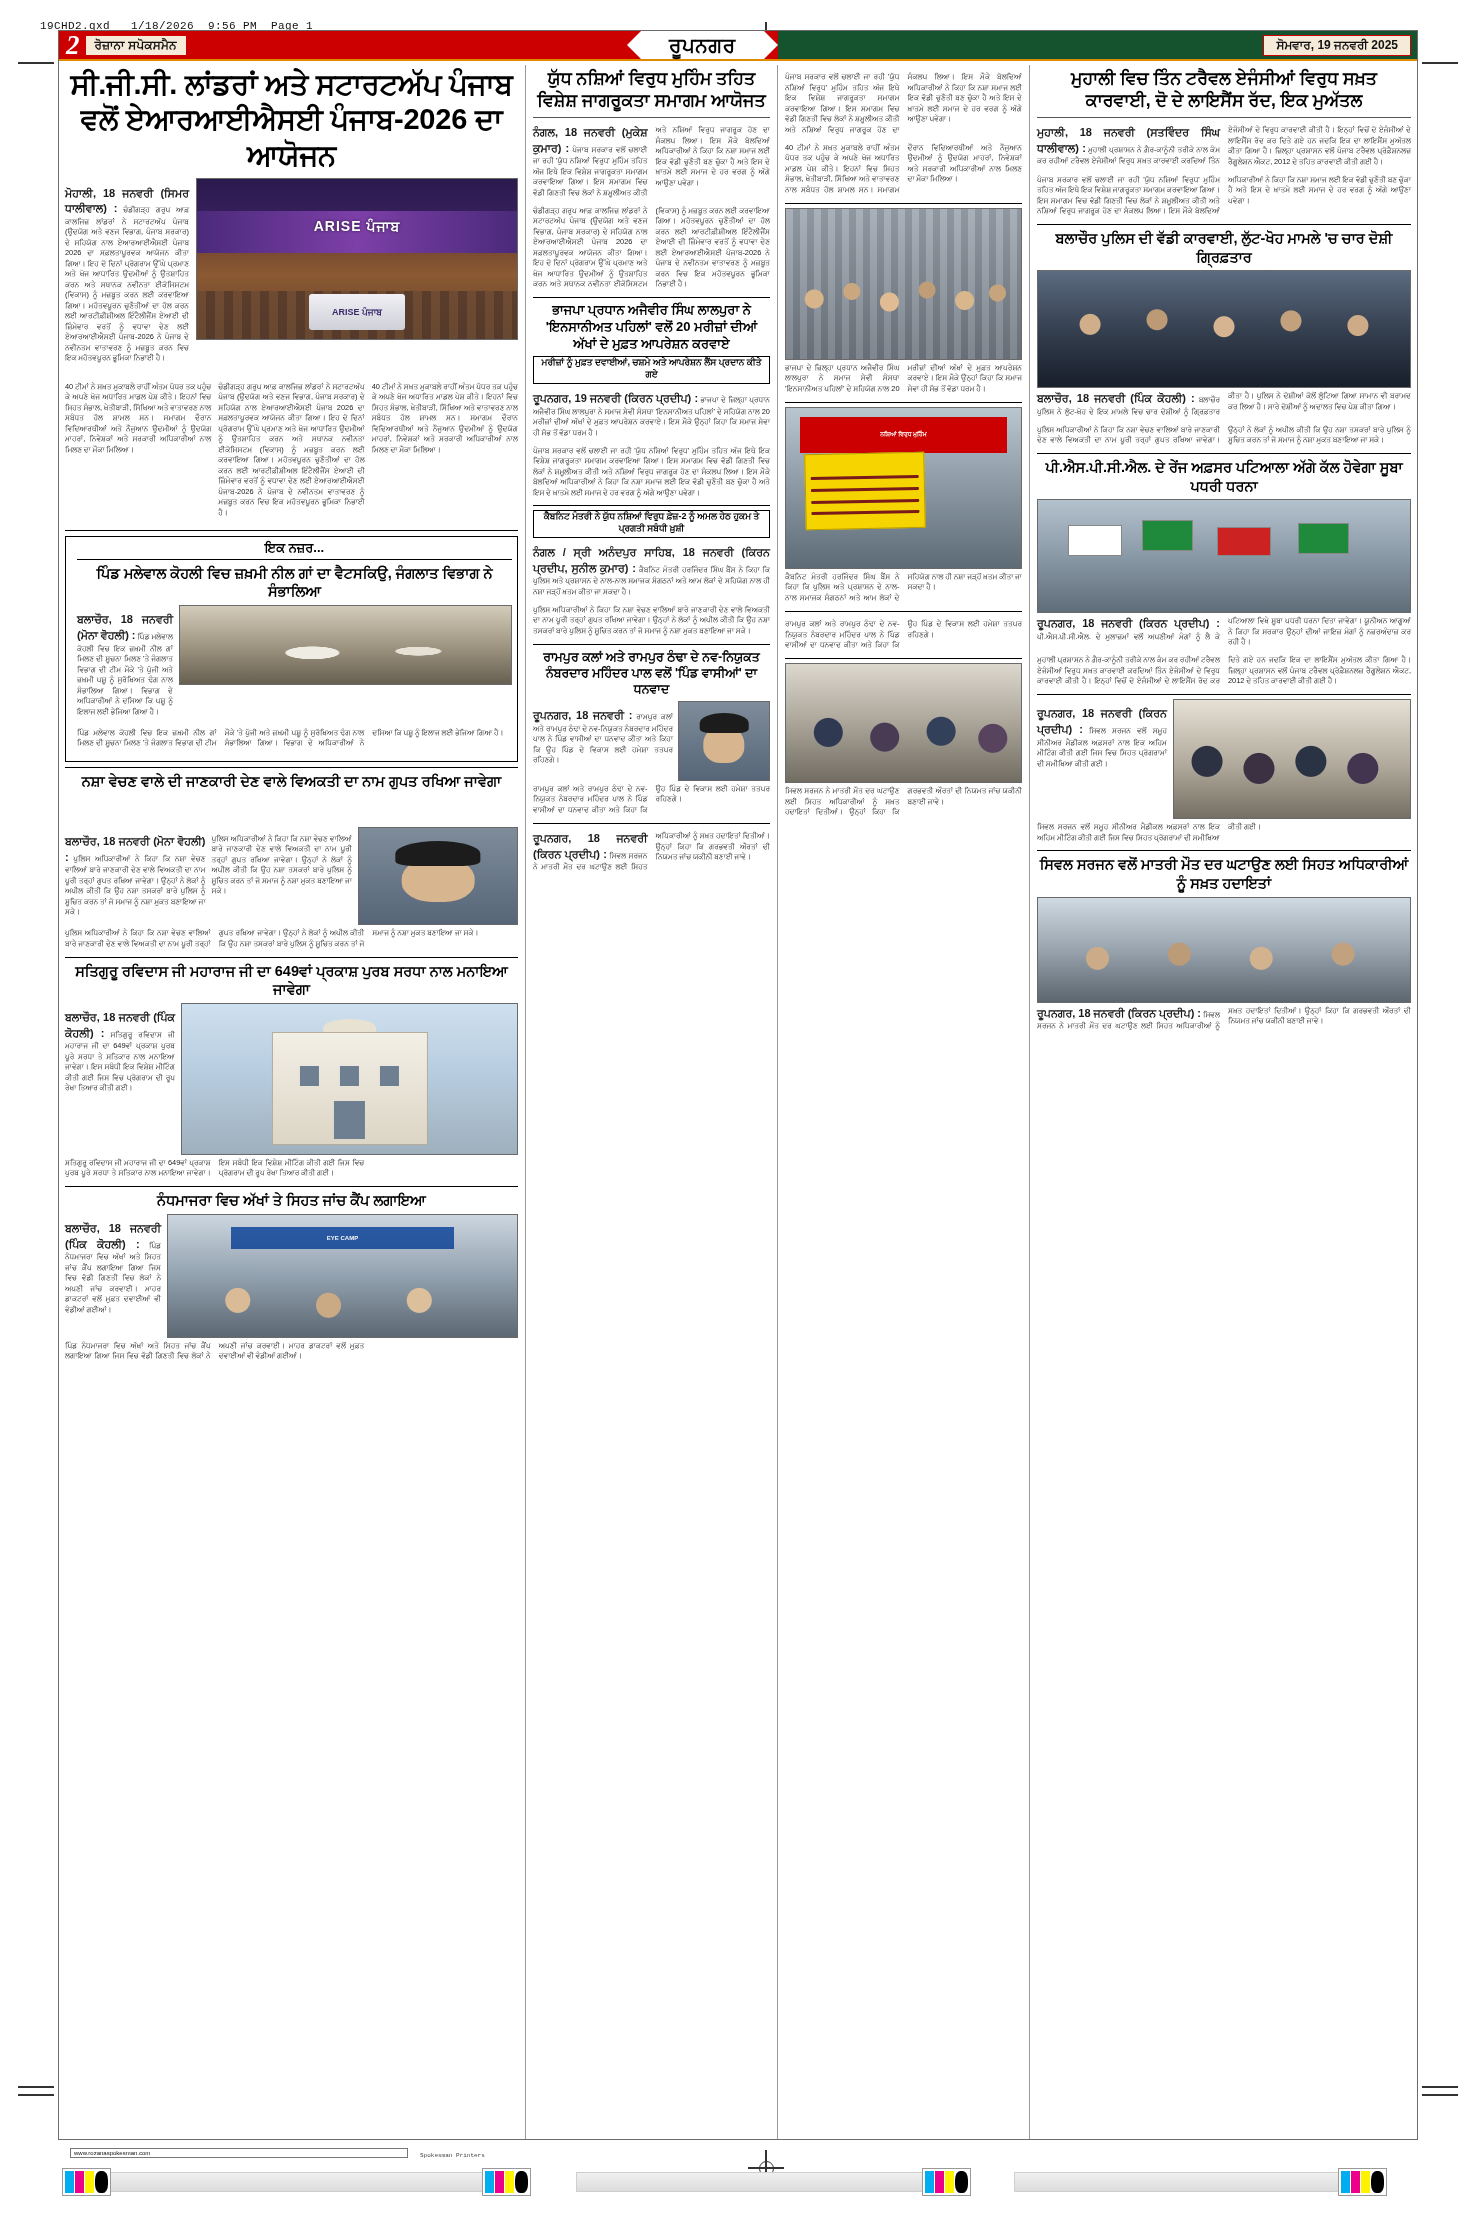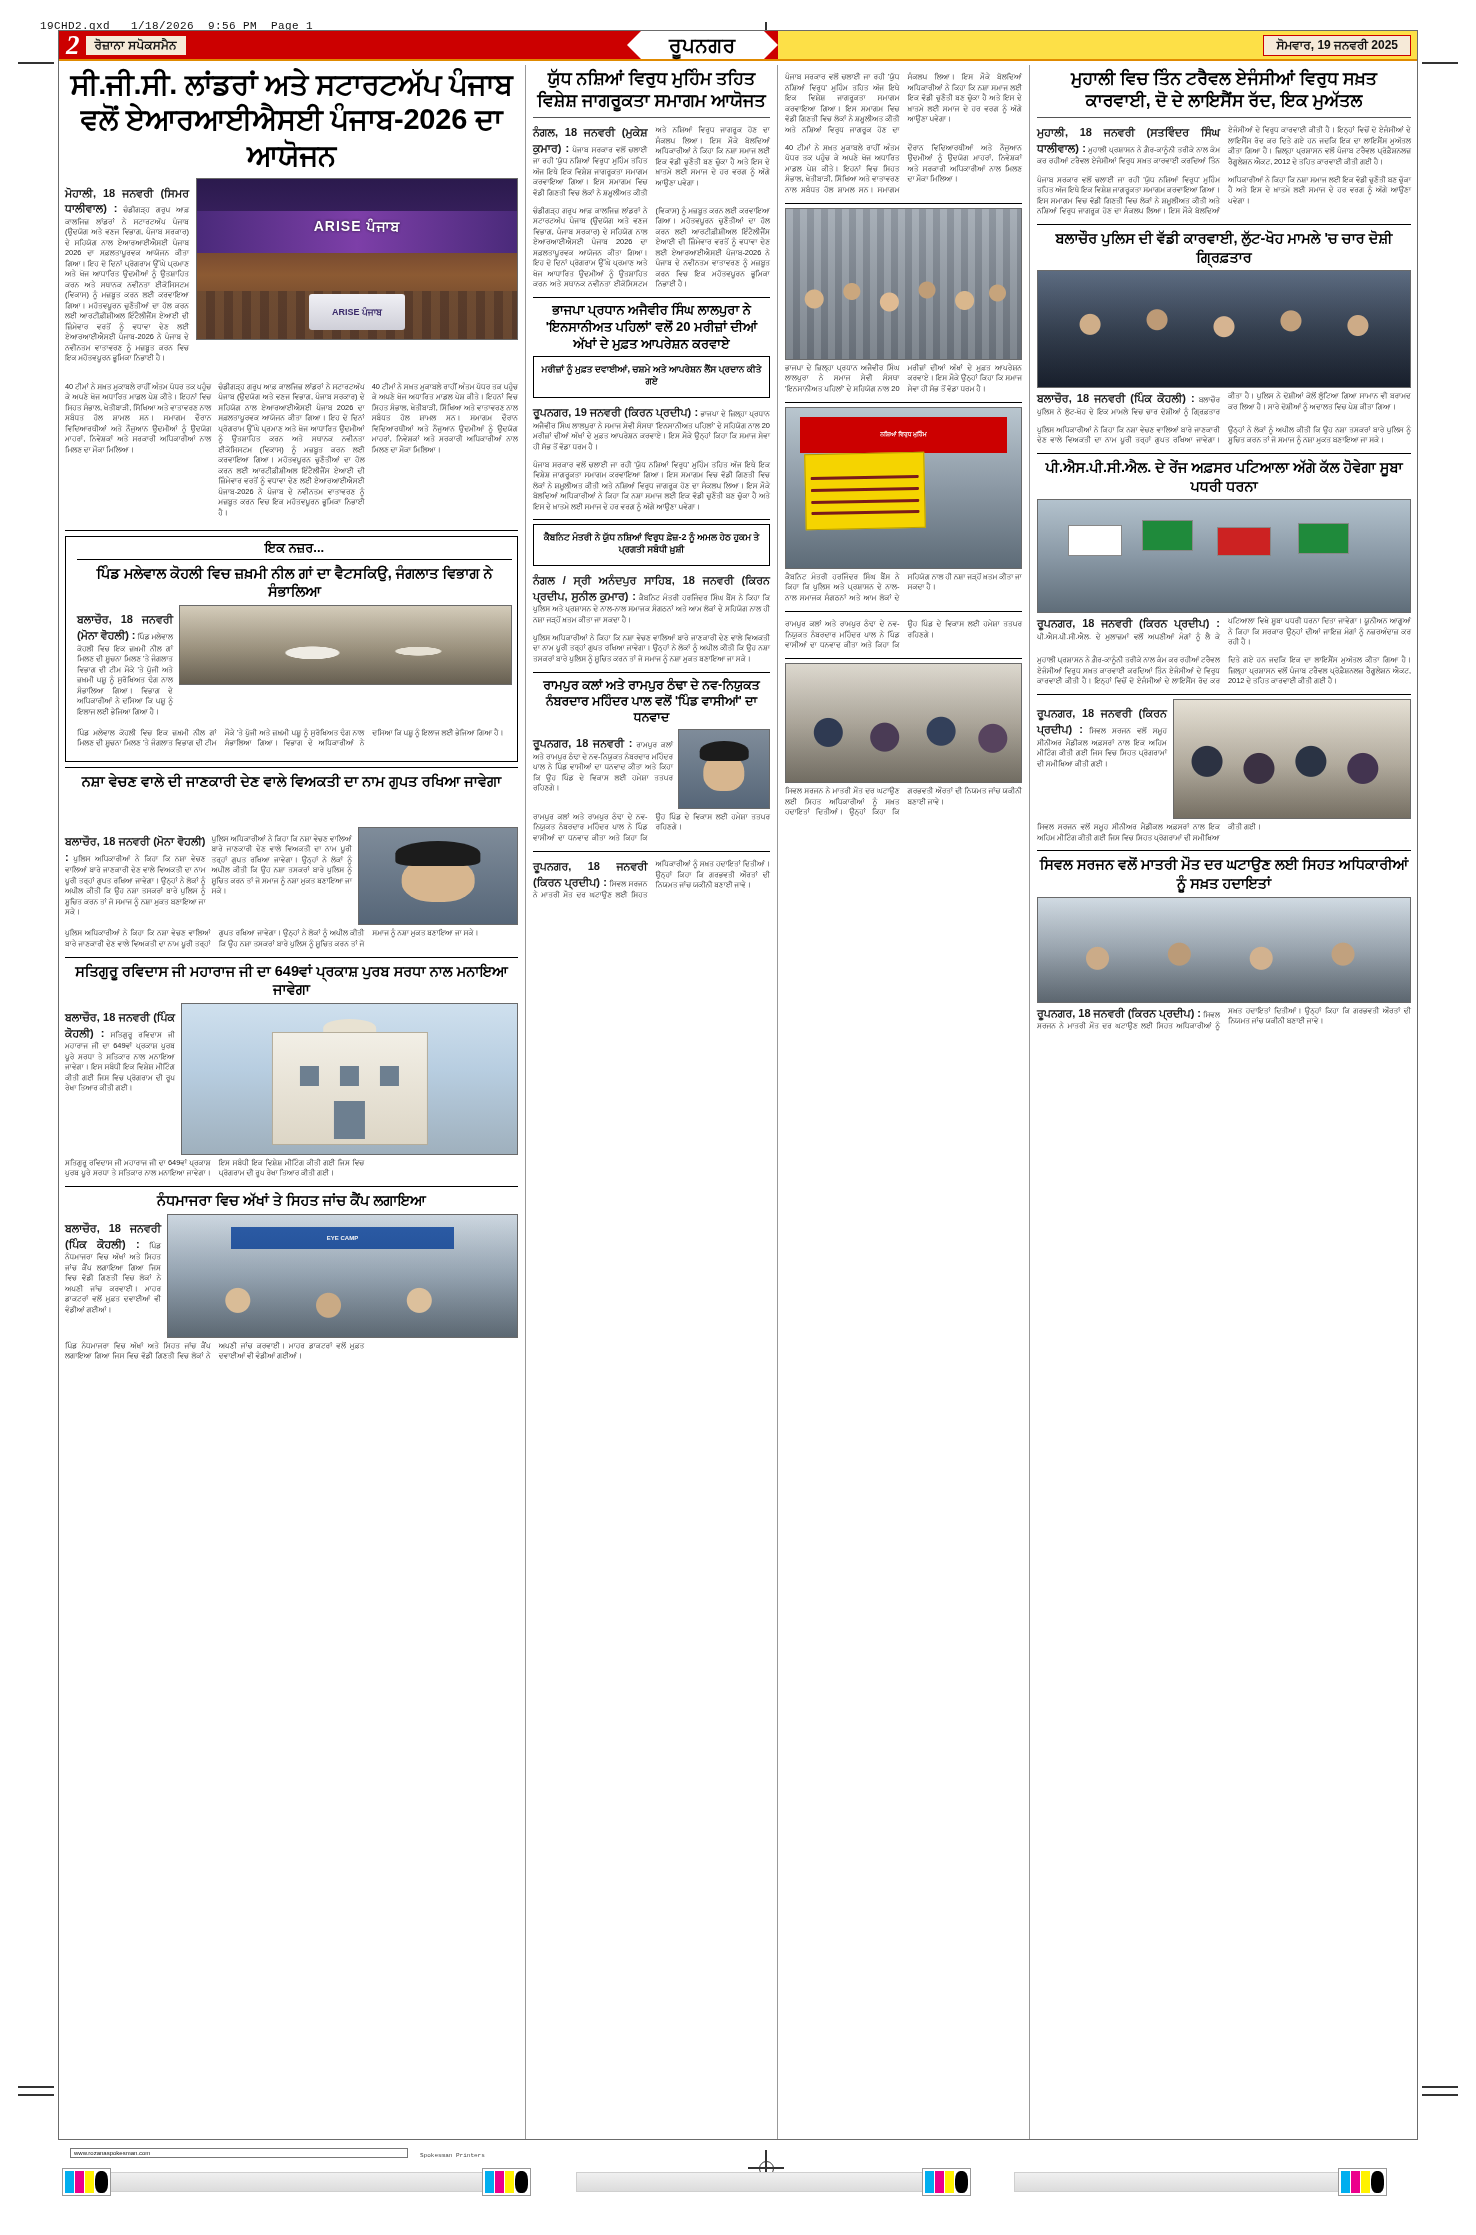--- a/index.html
+++ b/index.html
@@ -97,21 +97,21 @@
     background: #ffffff;
     display: flex; align-items: center; justify-content: center;
     padding: 0 42px;
   }
   .mh-title {
     font-size: 20px; font-weight: bold; color: #000;
     letter-spacing: 0.5px; white-space: nowrap;
   }
   .mh-red-right {
     flex: 1 1 auto;
-    background: #fde047;
+    background: #14532d;
     position: relative;
     display: flex; align-items: center; justify-content: flex-end; text-align: right;
   }
   .mh-red-right::before {
     content: ""; position: absolute; left: -14px; top: 0;
     border-top: 14px solid #cc0000;
     border-bottom: 14px solid #cc0000;
     border-left: 14px solid transparent;
   }
   .mh-date {
@@ -404,21 +404,21 @@
   .box {
     border: 1.2px solid #000;
     padding: 4px 5px;
     margin: 5px 0;
   }
   .box-title {
     text-align: center; font-weight: bold; font-size: 13px;
     margin-bottom: 3px;
   }
   .inset-box {
-    border: 1px solid #000; padding: 7px 4px; margin: 4px 0;
+    border: 1px solid #000; padding: 0 4px; margin: 4px 0;
   }
   .inset-box .ib-title {
     font-size: 9px; font-weight: bold; text-align: center; line-height: 1.3;
     margin-bottom: 2px;
   }
 
   
   .cmyk {
     position: absolute;
     display: flex;

